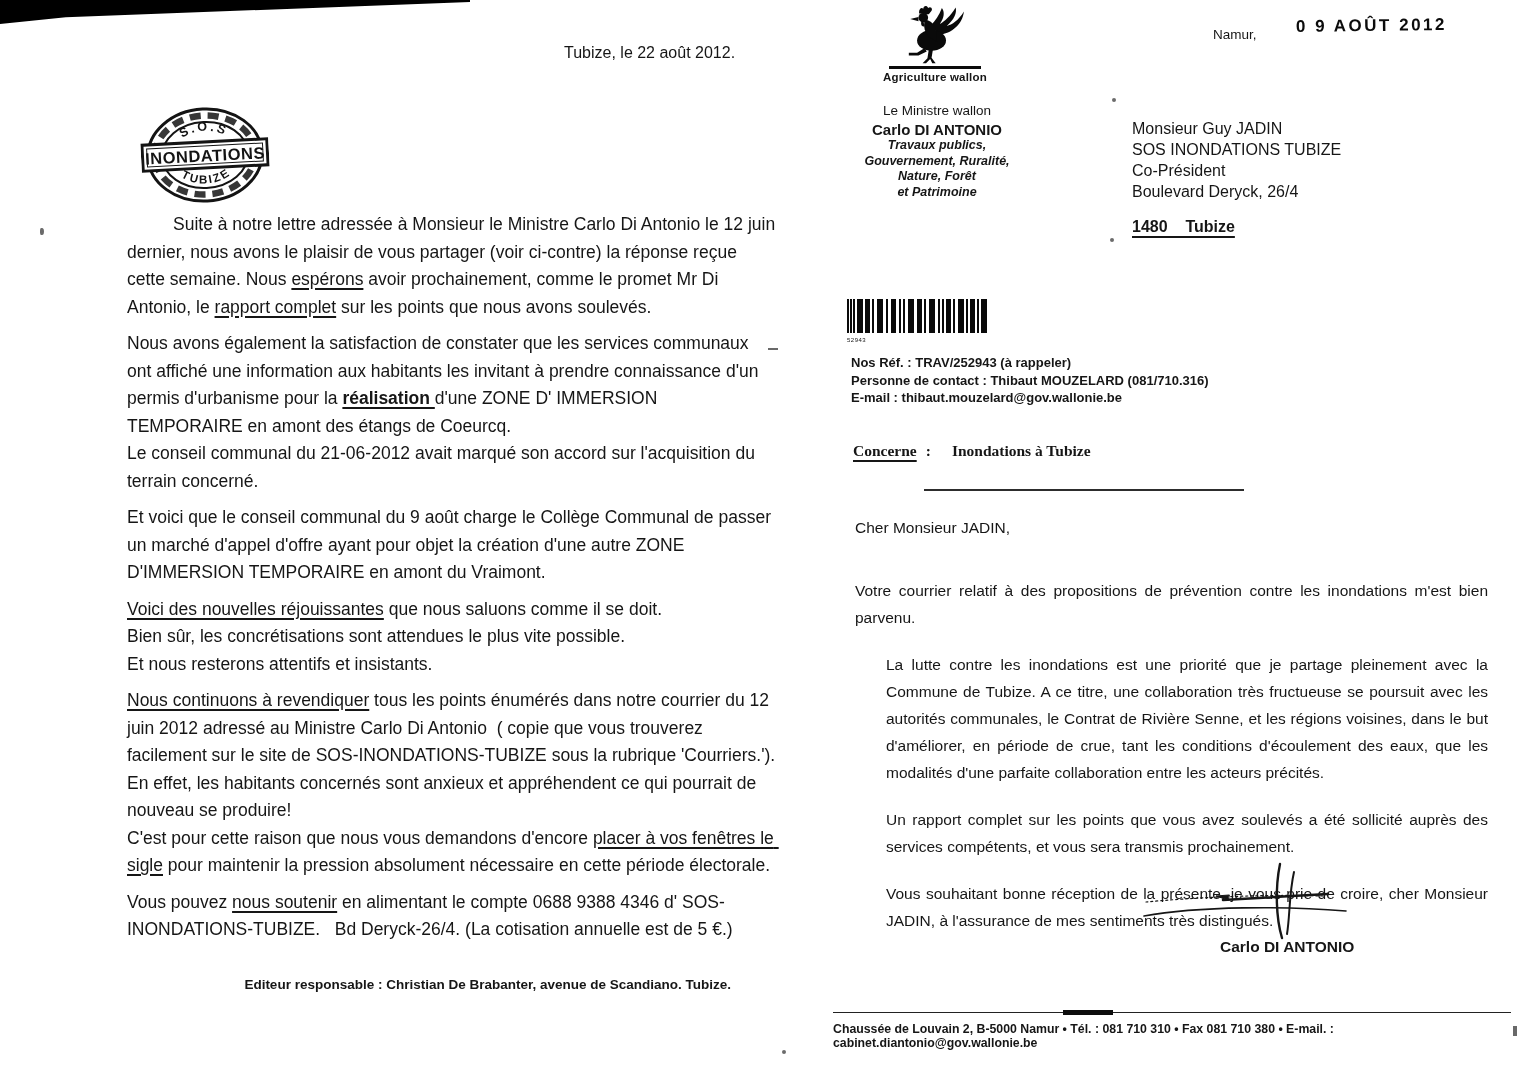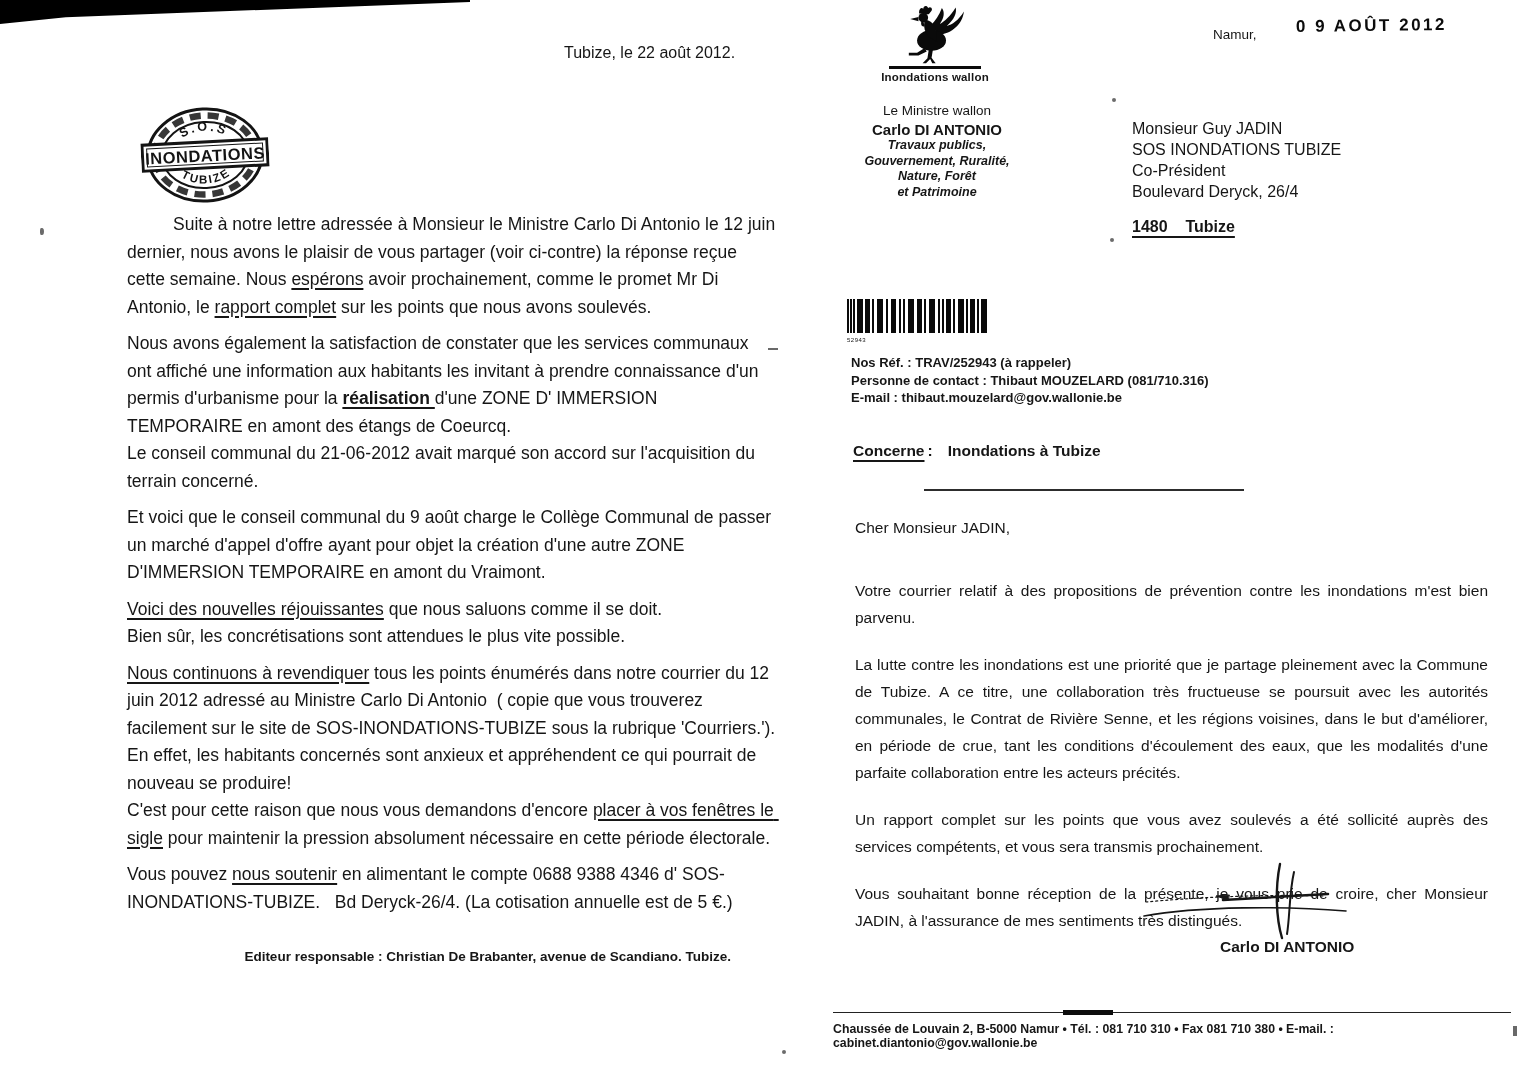--- a/index.html
+++ b/index.html
@@ -33,29 +33,29 @@
   .r-minister{position:absolute;top:103px;left:862px;width:150px;text-align:center;}
   .r-minister .t1{font-size:13.5px;font-weight:normal;}
   .r-minister .t2{font-size:15px;font-weight:bold;margin-top:3px;}
   .r-minister .pf{margin-top:0;font-size:12.5px;font-weight:bold;font-style:italic;line-height:15.5px;}
   .r-addr{position:absolute;top:118px;left:1132px;font-size:16px;line-height:21px;}
   .r-addr-city{position:absolute;top:218px;left:1132px;font-size:16px;font-weight:bold;
     text-decoration:underline;text-decoration-thickness:2px;text-underline-offset:4px;white-space:pre;}
   .r-barcode{position:absolute;top:299px;left:847px;}
   .r-barcode .num{font-size:6px;letter-spacing:.5px;margin-top:-2px;}
   .r-refs{position:absolute;top:354px;left:851px;font-size:13px;line-height:17.5px;font-weight:600;}
-  .r-subject{position:absolute;top:442px;left:853px;font-size:15.5px;font-weight:bold;display:flex;gap:3px;}
+  .r-subject{position:absolute;top:442px;left:853px;font-size:15.5px;font-weight:bold;display:flex;gap:9px;font-family:Liberation Serif, serif;}
   .r-subject .lbl{text-decoration:underline;text-decoration-thickness:1.5px;text-underline-offset:4px;}
   .r-subject .subj{margin-left:12px;}
   .r-subject-rule{position:absolute;top:489px;left:924px;width:320px;border-top:2px solid #2d2d2d;}
   .r-salutation{position:absolute;top:519px;left:855px;font-size:15.5px;}
   .r-bodytext{position:absolute;top:577px;left:855px;width:633px;font-size:15.5px;line-height:27px;
     text-align:justify;}
   .r-bodytext .para{white-space:pre-wrap;}
-  .r-bodytext .para + .para{margin-top:20px;}
+  .r-bodytext .para + .para{margin-top:20px;margin-left:31px;}
   .r-signature{position:absolute;top:860px;left:1128px;}
   .r-signame{position:absolute;top:938px;left:1220px;font-size:15.5px;font-weight:bold;}
   .r-footer-rule{position:absolute;top:1012px;left:833px;width:678px;border-top:1.5px solid #222;}
   .r-footer-rule .thick{position:absolute;left:230px;top:-3px;width:50px;height:5px;background:#0d0d0d;}
   .r-footer{position:absolute;top:1022px;left:833px;width:688px;font-size:12.3px;font-weight:bold;}
 </style>
 </head>
 <body>
 
 <div class="page">
@@ -91,20 +91,21 @@
     </svg>
   </div>
 
   <div class="l-body">
     <div class="blk indent"><span>Suite à notre lettre adressée à Monsieur le Ministre Carlo Di Antonio le 12 juin dernier, nous avons le plaisir de vous partager (voir ci-contre) la réponse reçue cette semaine. Nous </span><span class="u">espérons</span><span> avoir prochainement, comme le promet Mr Di Antonio, le </span><span class="u">rapport complet</span><span> sur les points que nous avons soulevés.</span></div>
     <div class="blk sp"><span>Nous avons également la satisfaction de constater que les services communaux ont affiché une information aux habitants les invitant à prendre connaissance d'un permis d'urbanisme pour la </span><span class="bu">réalisation </span><span>d'une ZONE D' IMMERSION TEMPORAIRE en amont des étangs de Coeurcq.</span></div>
     <div class="blk"><span>Le conseil communal du 21-06-2012 avait marqué son accord sur l'acquisition du terrain concerné.</span></div>
     <div class="blk sp"><span>Et voici que le conseil communal du 9 août charge le Collège Communal de passer un marché d'appel d'offre ayant pour objet la création d'une autre ZONE D'IMMERSION TEMPORAIRE en amont du Vraimont.</span></div>
     <div class="blk sp"><span class="u">Voici des nouvelles réjouissantes</span><span> que nous saluons comme il se doit.</span></div>
     <div class="blk"><span>Bien sûr, les concrétisations sont attendues le plus vite possible.</span></div>
+    <div class="blk"><span>Et nous resterons attentifs et insistants.</span></div>
     <div class="blk sp"><span class="u">Nous continuons à revendiquer</span><span> tous les points énumérés dans notre courrier du 12 juin 2012 adressé au Ministre Carlo Di Antonio  ( copie que vous trouverez facilement sur le site de SOS-INONDATIONS-TUBIZE sous la rubrique 'Courriers.'). En effet, les habitants concernés sont anxieux et appréhendent ce qui pourrait de nouveau se produire!</span></div>
     <div class="blk"><span>C'est pour cette raison que nous vous demandons d'encore </span><span class="u">placer à vos fenêtres le sigle</span><span> pour maintenir la pression absolument nécessaire en cette période électorale.</span></div>
     <div class="blk sp"><span>Vous pouvez </span><span class="u">nous soutenir</span><span> en alimentant le compte 0688 9388 4346 d' SOS-INONDATIONS-TUBIZE.   Bd Deryck-26/4. (La cotisation annuelle est de 5 €.)</span></div>
     <div class="l-footer">Editeur responsable : Christian De Brabanter, avenue de Scandiano. Tubize.</div>
   </div>
 
   <div class="r-logo">
     <svg width="70" height="62" viewBox="0 0 100 90">
       <g fill="#0a0a0a">
         <path d="M55,42 C75,40 90,26 92,8 C84,21 75,27 67,29 C78,19 82,10 80,2 C72,15 64,22 57,26 C64,17 64,8 60,3 C56,14 50,22 45,27 Z"></path>
@@ -112,21 +113,21 @@
         <path d="M35,20 C33,30 35,38 41,45 L53,52 L51,32 C47,24 41,20 35,20 Z"></path>
         <circle cx="33" cy="17" r="7"></circle>
         <path d="M27,11 C26,5 30,1 33,4 C33,0 38,-2 40,3 C43,0 47,3 45,7 L41,12 Z"></path>
         <path d="M26,16 L14,19 L26,22 Z"></path>
         <path d="M30,23 C29,29 32,31 35,29 L33,22 Z"></path>
         <path d="M41,63 L39,76 L32,83 L37,83 L43,77 L46,83 L51,83 L45,75 L47,63 Z"></path>
         <path d="M35,61 L24,68 L12,68 L12,72 L26,72 L38,66 Z"></path>
       </g>
     </svg>
     <div class="baseline"></div>
-    <div class="caption">Inondations wallon</div>
+    <div class="caption">Agriculture wallon</div>
   </div>
 
   <div class="r-city">Namur,</div>
   <div class="r-datestamp">0 9 AOÛT 2012</div>
 
   <div class="r-minister">
     <div class="t1">Le Ministre wallon</div>
     <div class="t2">Carlo DI ANTONIO</div>
     <div class="pf">
       <div>Travaux publics,</div>

